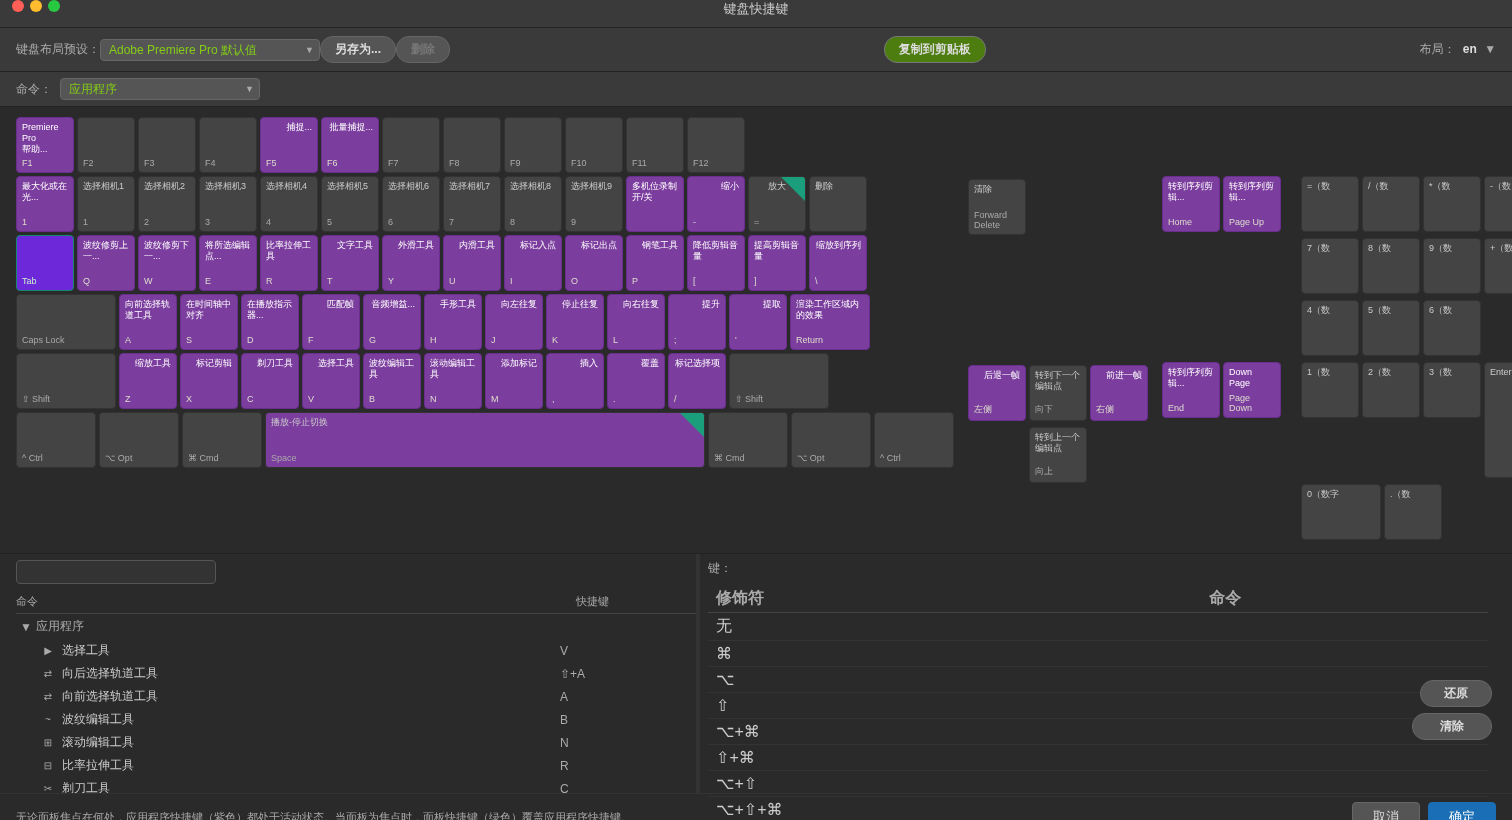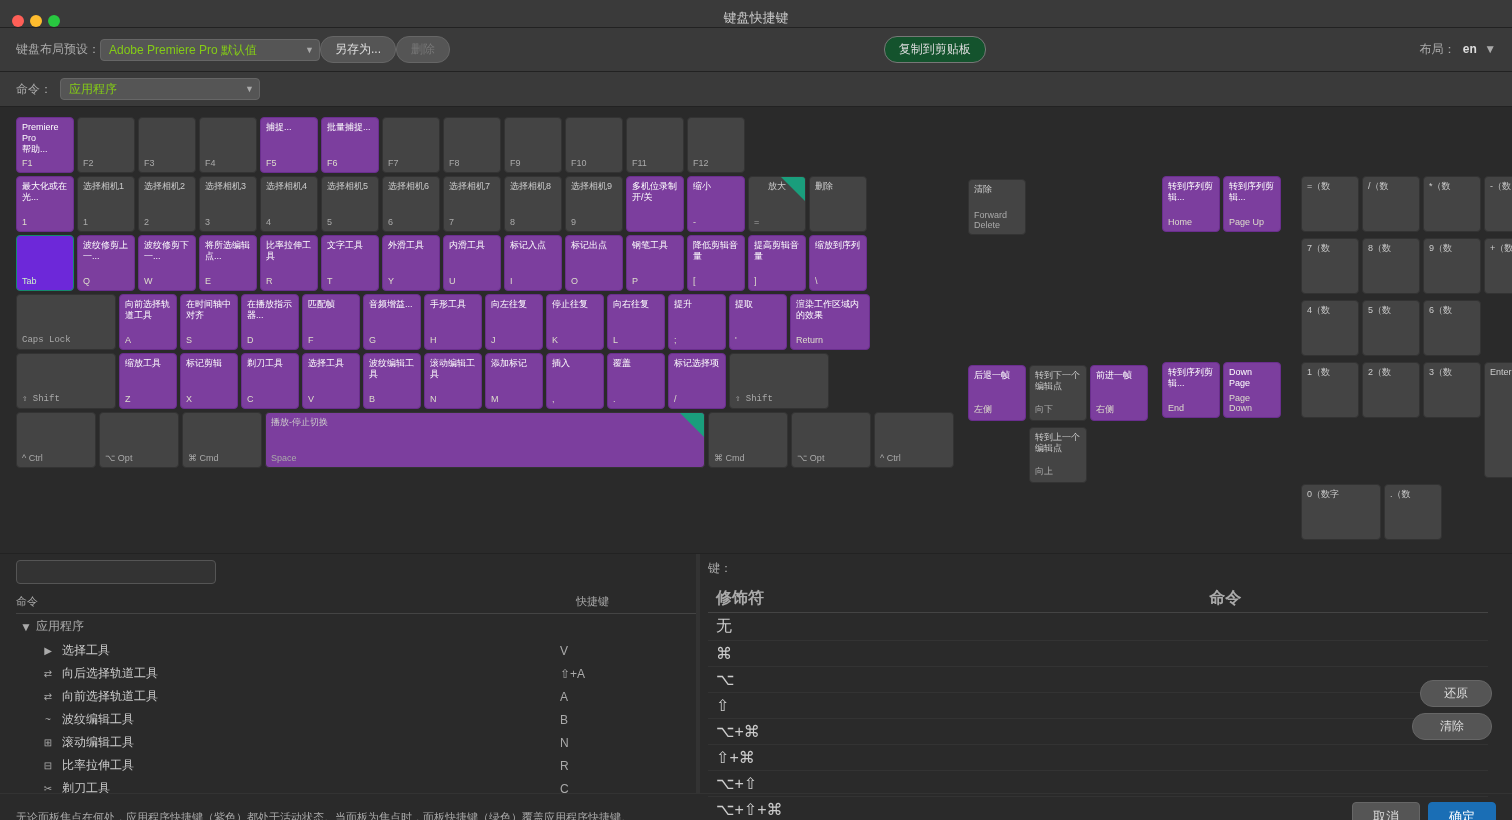--- a/index.html
+++ b/index.html
@@ -11,21 +11,21 @@
       width: 1512px;
       min-height: 820px;
       overflow: hidden;
     }
 
     
     .title-bar {
       background: #3a3a3a;
       height: 28px;
       display: flex;
-      align-items: flex-end;
+      align-items: flex-start;
       justify-content: center;
       position: relative;
       border-bottom: 1px solid #222;
     }
     .title-bar .window-controls {
       position: absolute;
       left: 12px;
       display: flex;
       gap: 6px;
     }
@@ -74,24 +74,25 @@
     }
     .toolbar-btn {
       background: #555;
       color: #ddd;
       border: 1px solid #666;
       border-radius: 13px;
       padding: 4px 14px;
       font-size: 12px;
       cursor: pointer;
       white-space: nowrap;
+      font-weight: bold;
     }
     .toolbar-btn.disabled { color: #777; cursor: default; }
     .toolbar-btn.accent {
-      background: #14532d;
+      background: #4d7c0f;
       border: 1px solid #777;
     }
     .toolbar-spacer { flex: 1; }
     .layout-label { color: #aaa; font-size: 12px; margin-left: auto; }
 
     
     .command-row {
       background: #3a3a3a;
       padding: 6px 16px;
       display: flex;
@@ -128,26 +129,27 @@
       position: relative;
       display: flex;
       flex-direction: column;
       justify-content: space-between;
       font-size: 9.5px;
       color: #ccc;
       overflow: hidden;
       cursor: pointer;
     }
     .key.wide { width: 80px; }
-    .key.wider { width: 100px; font-family: Liberation Mono, monospace; }
+    .key.wider { width: 100px; }
 
     .key.purple {
       background: #7c3e9e;
       border-color: #6a2e8e;
       color: #fff;
+      align-items: flex-end;
     }
     .key.green {
       background: #6d28d9;
       border-color: #148a6c;
       color: #fff;
     }
     .key.purple-teal {
       background: #7c3e9e;
       position: relative;
       overflow: hidden;

